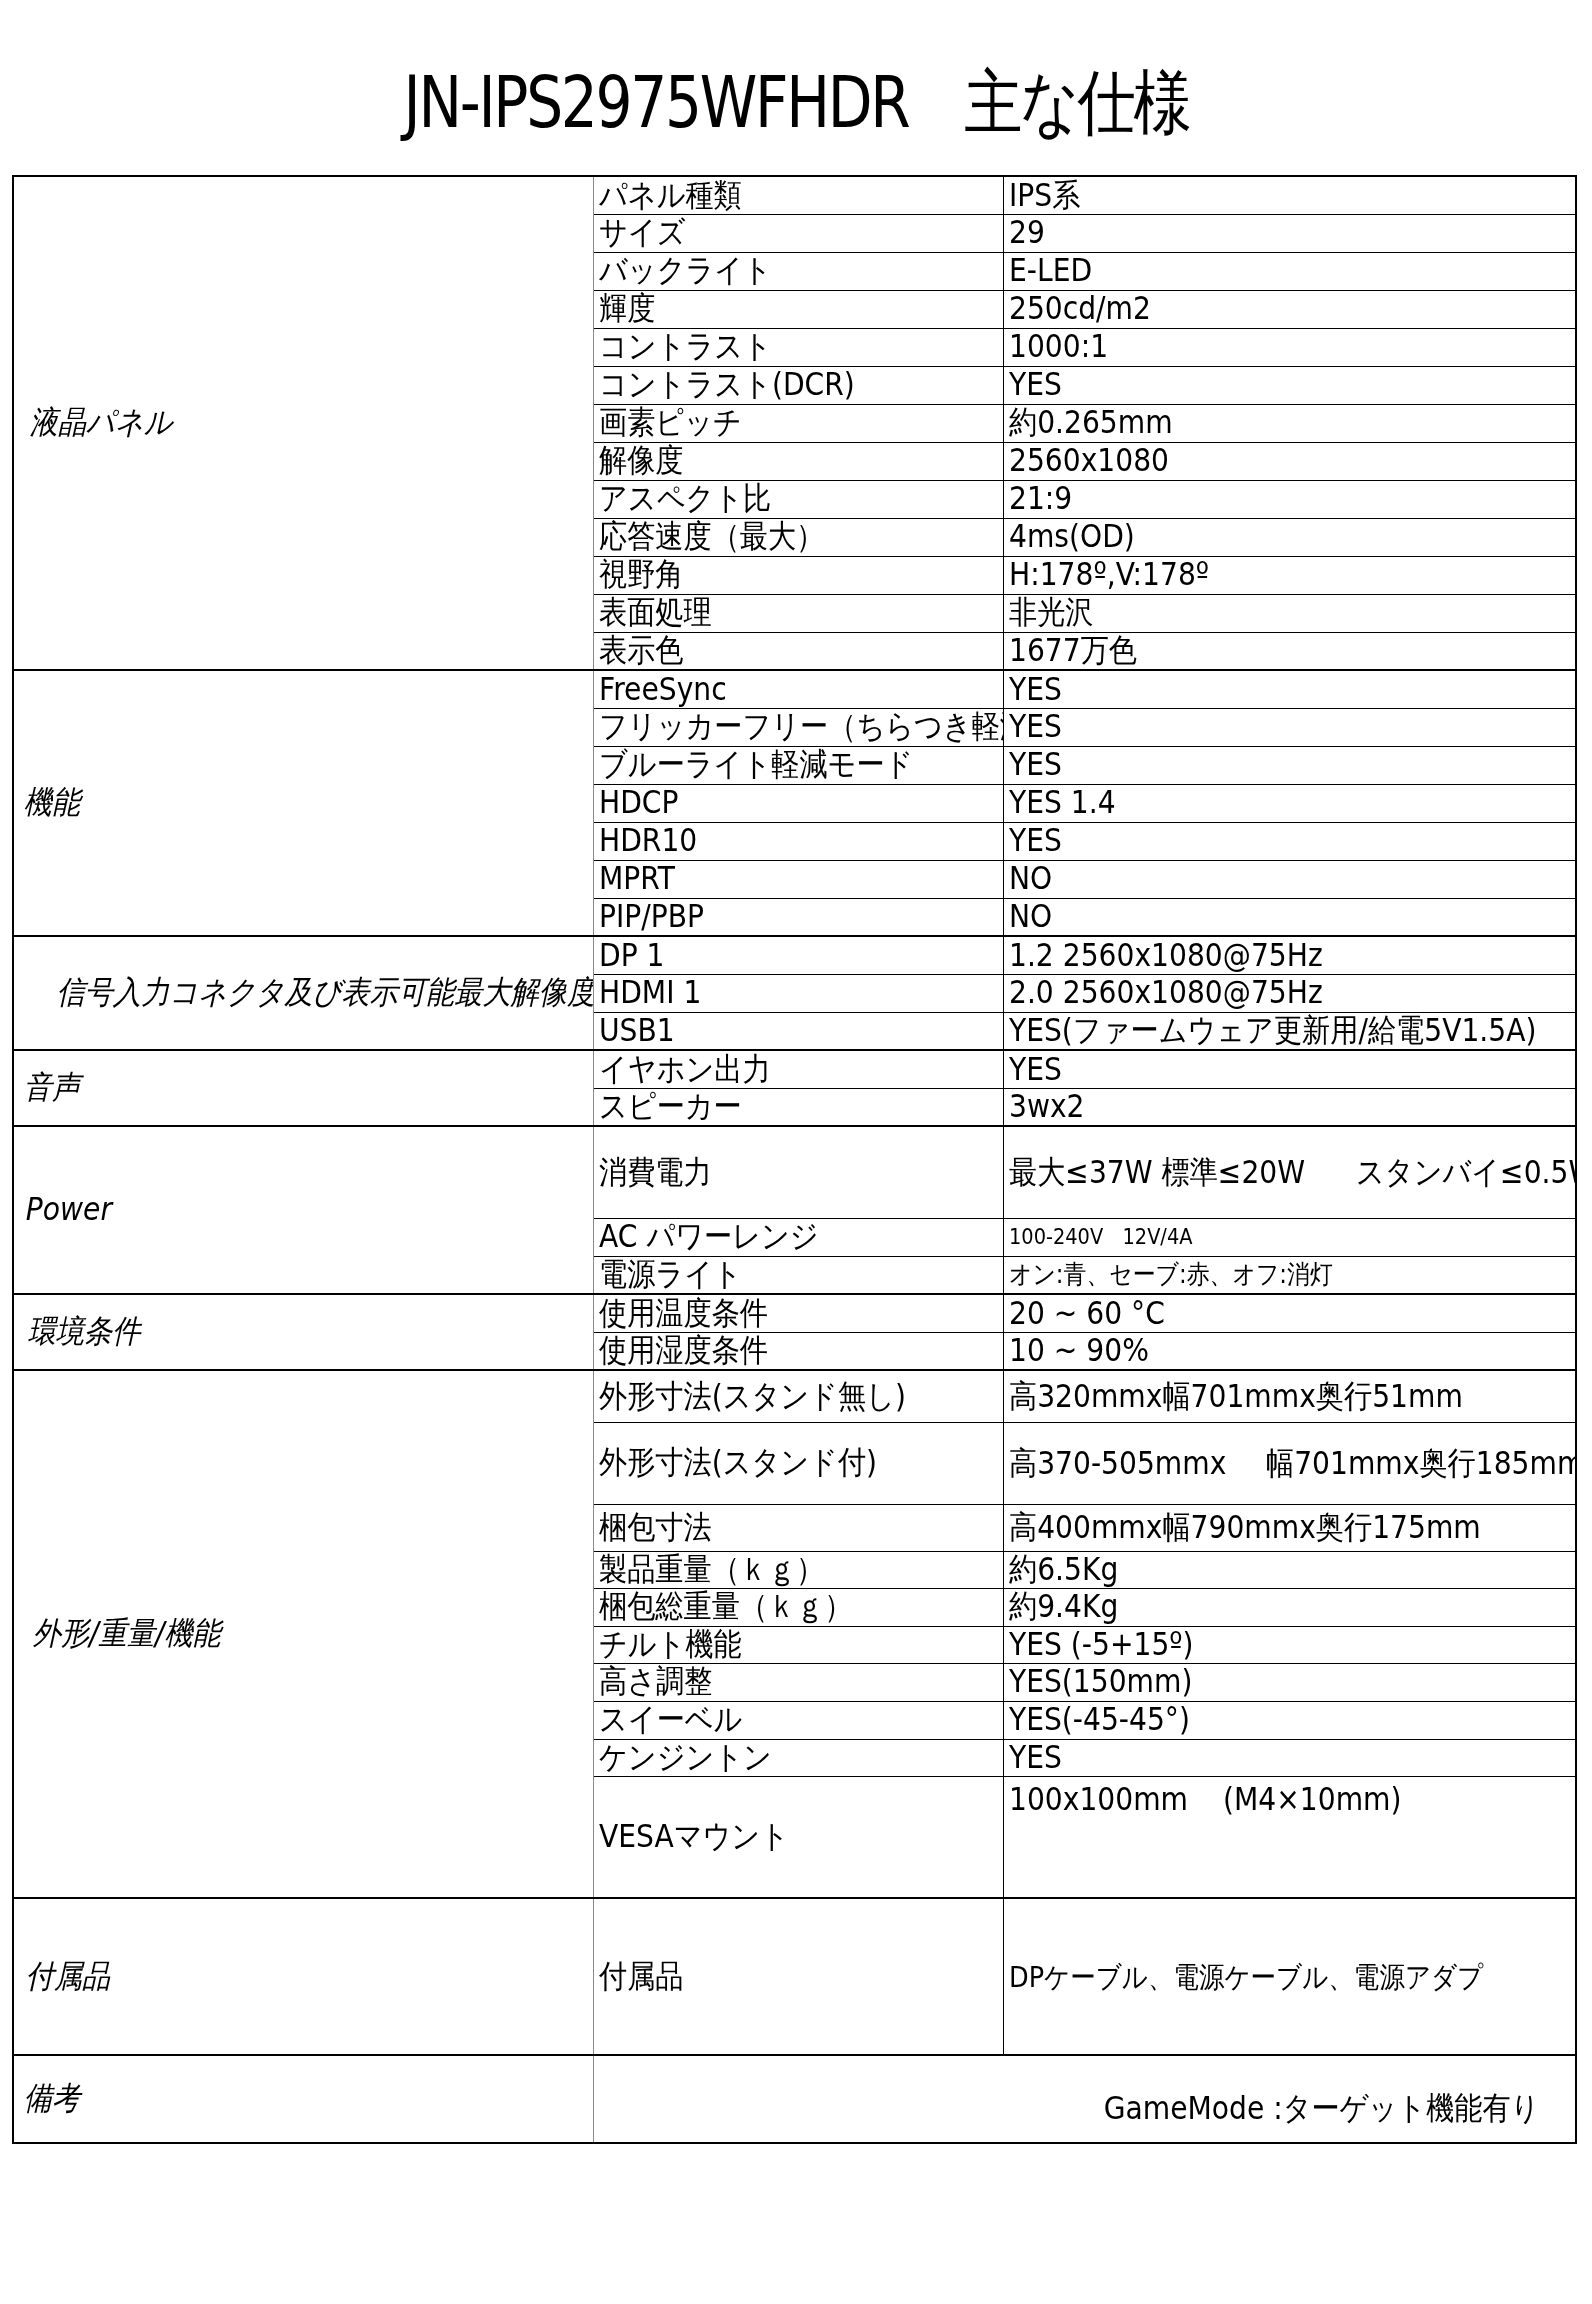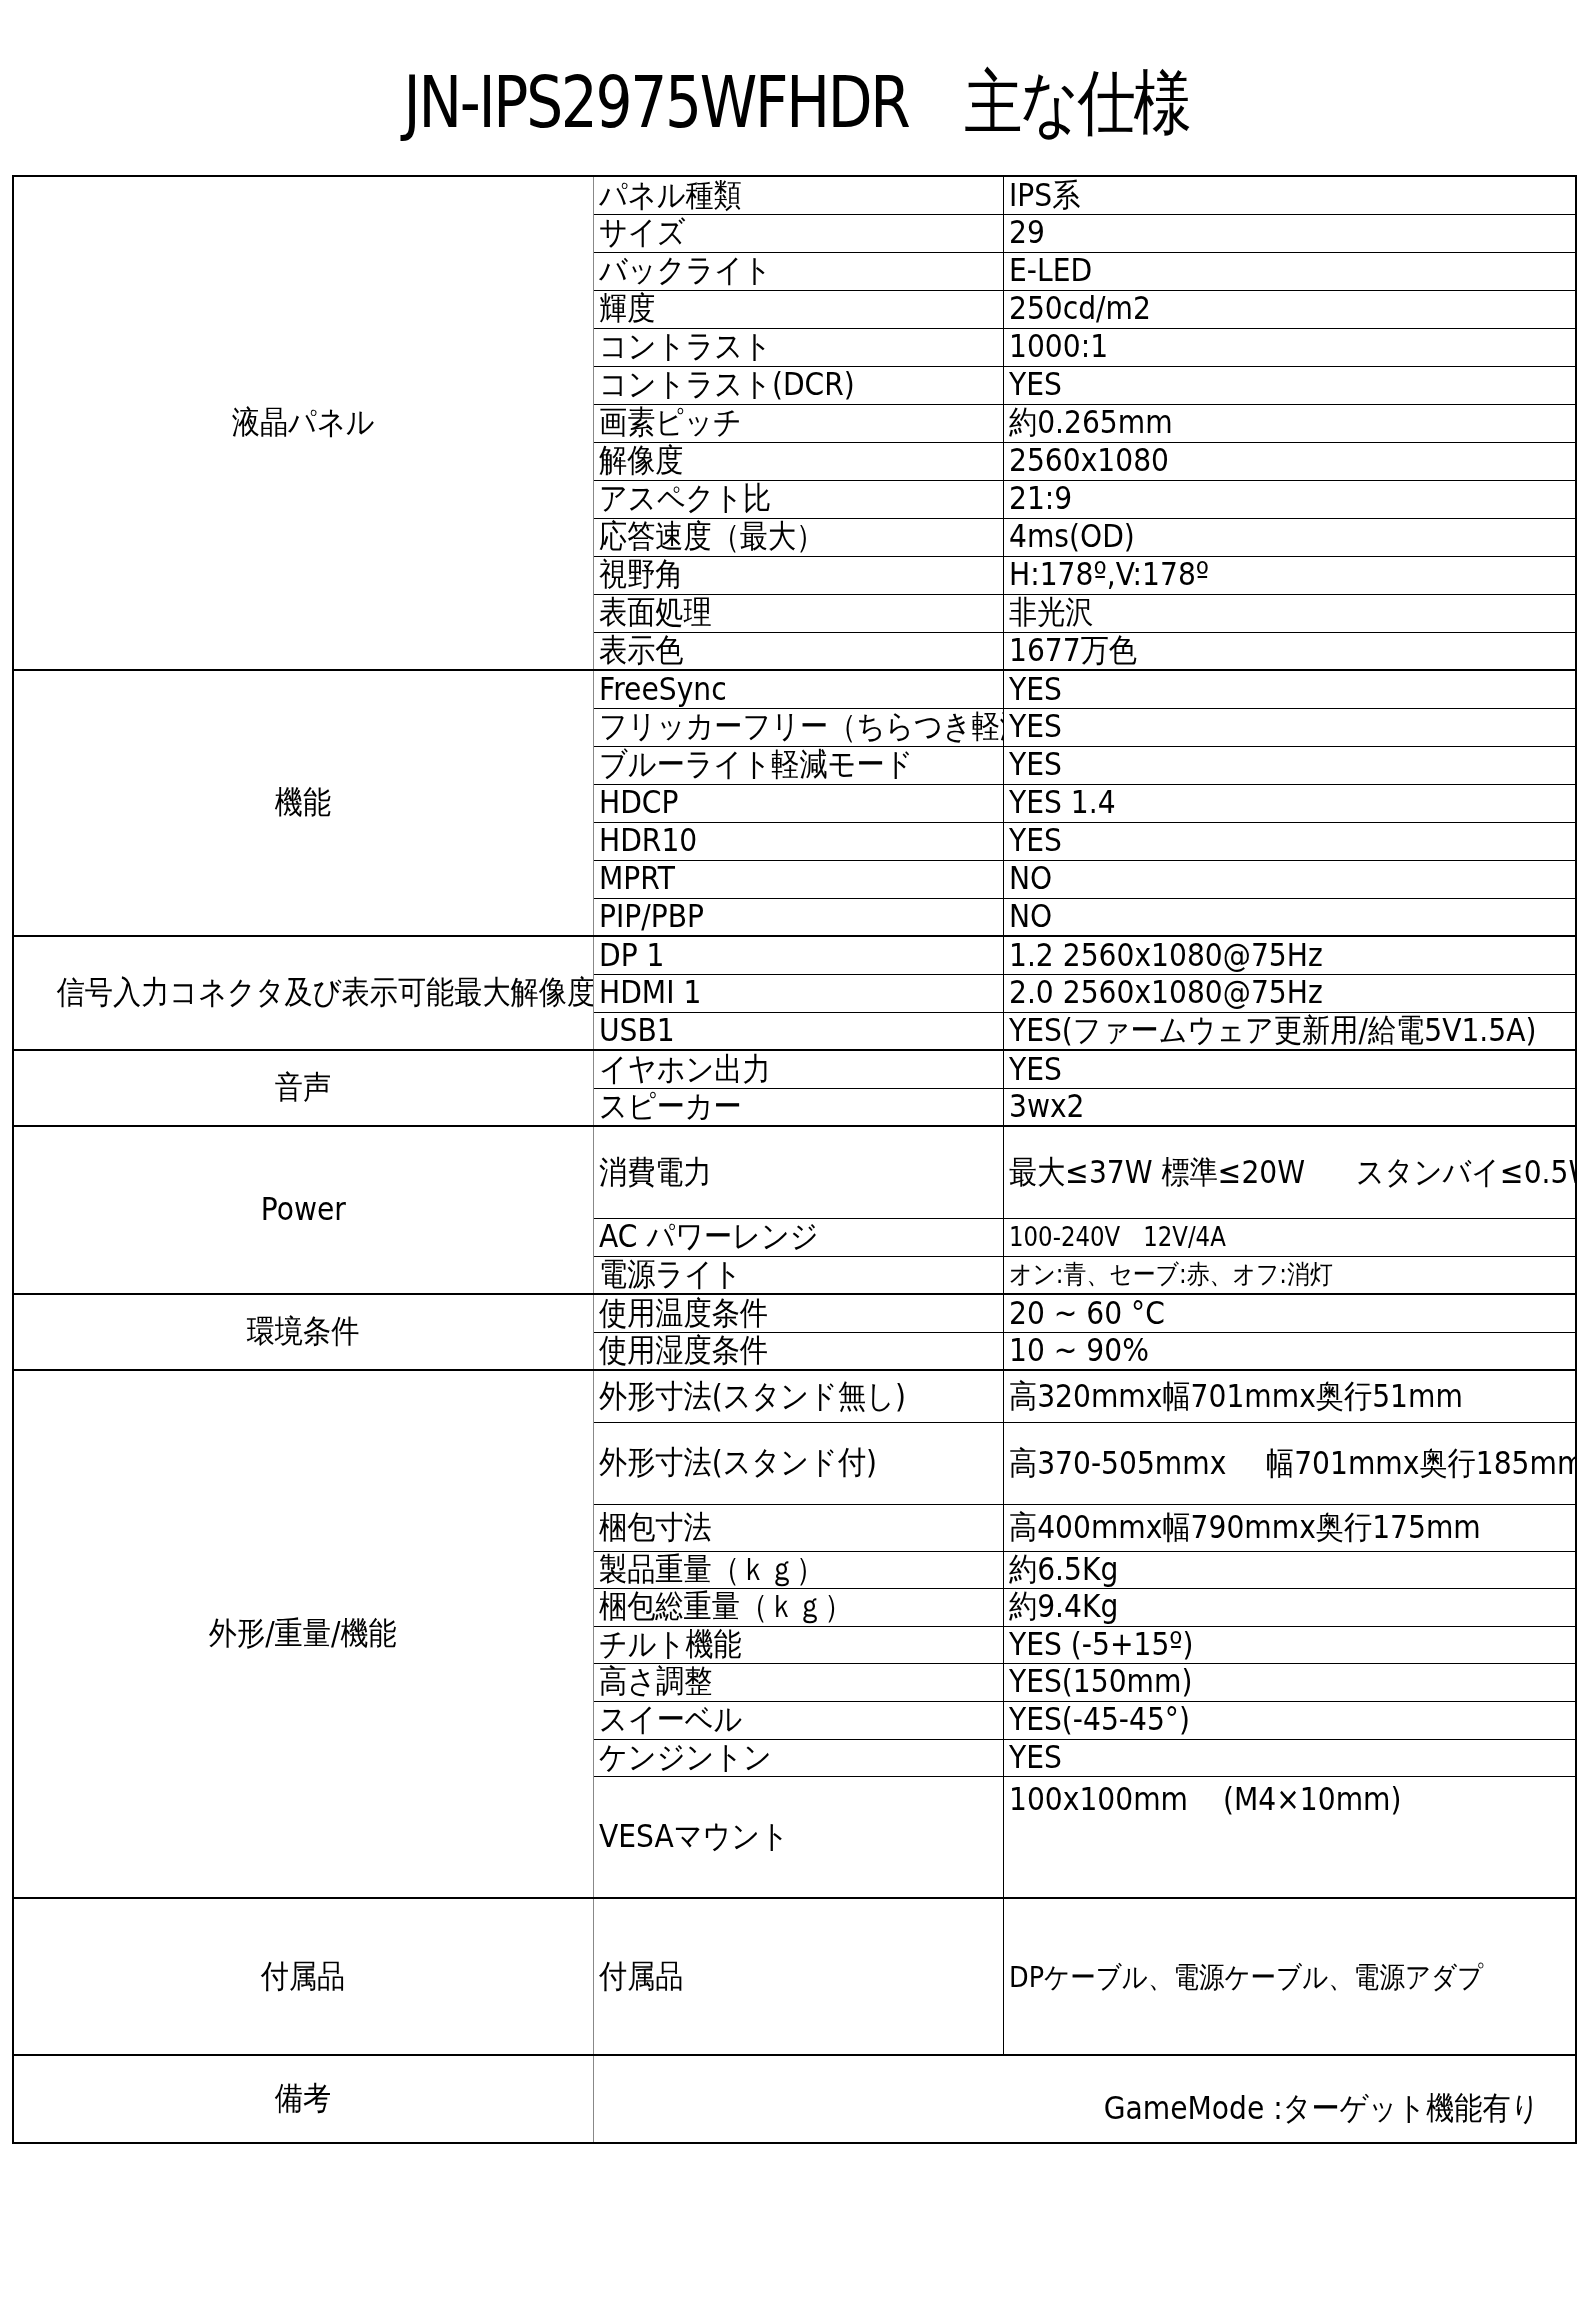--- a/index.html
+++ b/index.html
@@ -1,20 +1,20 @@
 <!DOCTYPE html>
 <html style="font-size:15px"><head>
 <meta charset="utf-8">
 <style>
   html, body { margin:0; padding:0; background:#ffffff; }
   body { width:1593px; height:2305px; position:relative; font-family:"DejaVu Sans", sans-serif; color:#000; overflow:hidden; }
   .title { position:absolute; top:67px; left:0; width:1593px; text-align:center; font-size:71px; font-family:"DejaVu Sans", sans-serif; font-weight:normal; letter-spacing:-2.8px; transform:scaleX(0.82); transform-origin:center; line-height:1; }
   table.spec { position:absolute; top:175px; left:12px; width:1564px; border-collapse:collapse; table-layout:fixed; border:2.8px solid #000; }
   table.spec td { border:1.9px solid #000; padding:0 5.6px; font-size:32px; line-height:1.1; vertical-align:middle; white-space:nowrap; overflow:hidden; }
-  table.spec td.cat { text-align:center; border-right:0.9px solid #888; border-left:2.8px solid #000; }
+  table.spec td.cat { text-align:left; border-right:0.9px solid #888; border-left:2.8px solid #000;font-style:italic; }
   table.spec td.key { border-left:0.9px solid #888; }
   table.spec td.val { border-left:1.9px solid #000; }
   table.spec tr.sec-start td { border-top:2.8px solid #000; }
   .c1 { width:580px; } .c2 { width:410px; } .c3 { width:573px; }
   .lines span { display:block; line-height:44px; }
   .note { text-align:right; }
   td .tx { display:inline-block; transform:scaleX(0.88); transform-origin:left center; }
   td.cat .tx { transform-origin:center center; }
   td.note .tx { transform-origin:center center; }
 </style>
@@ -142,21 +142,21 @@
     <tr class="sec-start" style="height:92px">
       <td class="cat" rowspan="3"><span class="tx">Power</span></td>
       <td class="key"><span class="tx">消費電力</span></td>
       <td class="val lines">
         <span class="tx">最大≤37W 標準≤20W</span>
         <span class="tx">スタンバイ≤0.5W</span>
       </td>
     </tr>
     <tr style="height:38px">
         <td class="key"><span class="tx">AC パワーレンジ</span></td>
-        <td class="val" style="font-size:26px"><span class="tx">100-240V　12V/4A</span></td>
+        <td class="val" style="font-size:22px"><span class="tx">100-240V　12V/4A</span></td>
       </tr>
     <tr style="height:38px">
         <td class="key"><span class="tx">電源ライト</span></td>
         <td class="val" style="font-size:26px"><span class="tx">オン:青、セーブ:赤、オフ:消灯</span></td>
       </tr>
 
     <tr class="sec-start" style="height:38px">
       <td class="cat" rowspan="2"><span class="tx">環境条件</span></td>
       <td class="key"><span class="tx">使用温度条件</span></td>
       <td class="val"><span class="tx">20 ~ 60 °C</span></td>

